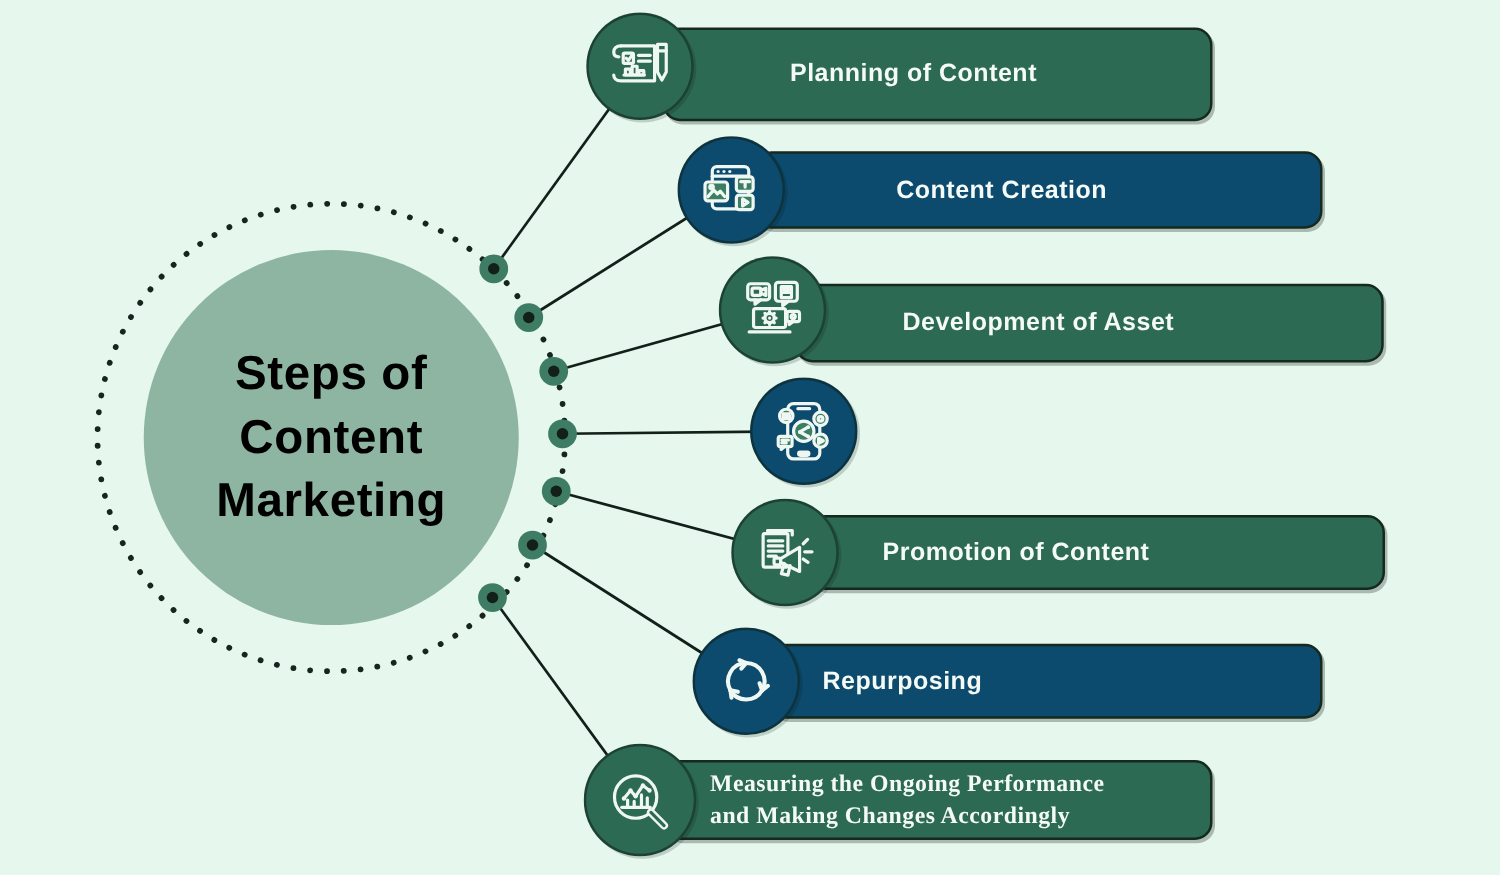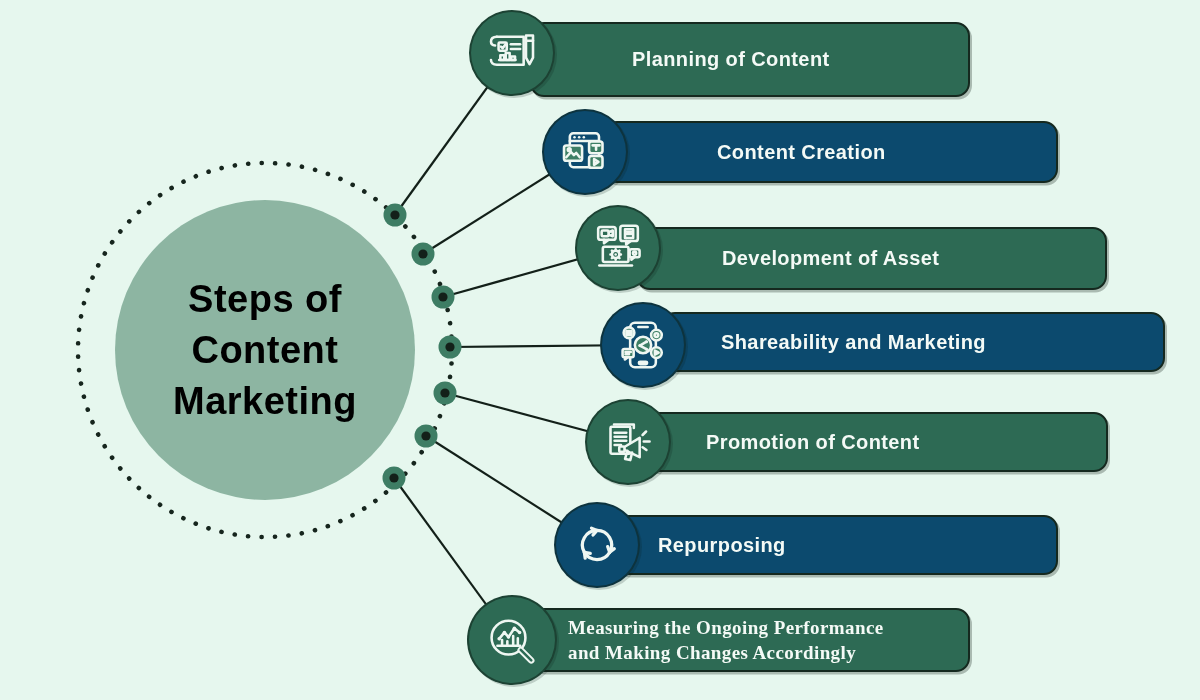--- a/index.html
+++ b/index.html
@@ -158,23 +158,20 @@
   </div>
 
   <div class="bar b1 fill-dark">
     <span class="bar-label">Planning of Content</span>
   </div>
   <div class="bar b2 fill-light">
     <span class="bar-label">Content Creation</span>
   </div>
   <div class="bar b3 fill-dark">
     <span class="bar-label">Development of Asset</span>
-  </div>
-  <div class="bar b4 fill-light">
-    <span class="bar-label">Shareability and Marketing</span>
   </div>
   <div class="bar b5 fill-dark">
     <span class="bar-label">Promotion of Content</span>
   </div>
   <div class="bar b6 fill-light">
     <span class="bar-label">Repurposing</span>
   </div>
   <div class="bar b7 fill-dark">
     <span class="bar-label">Measuring the Ongoing Performance
 and Making Changes Accordingly</span>

